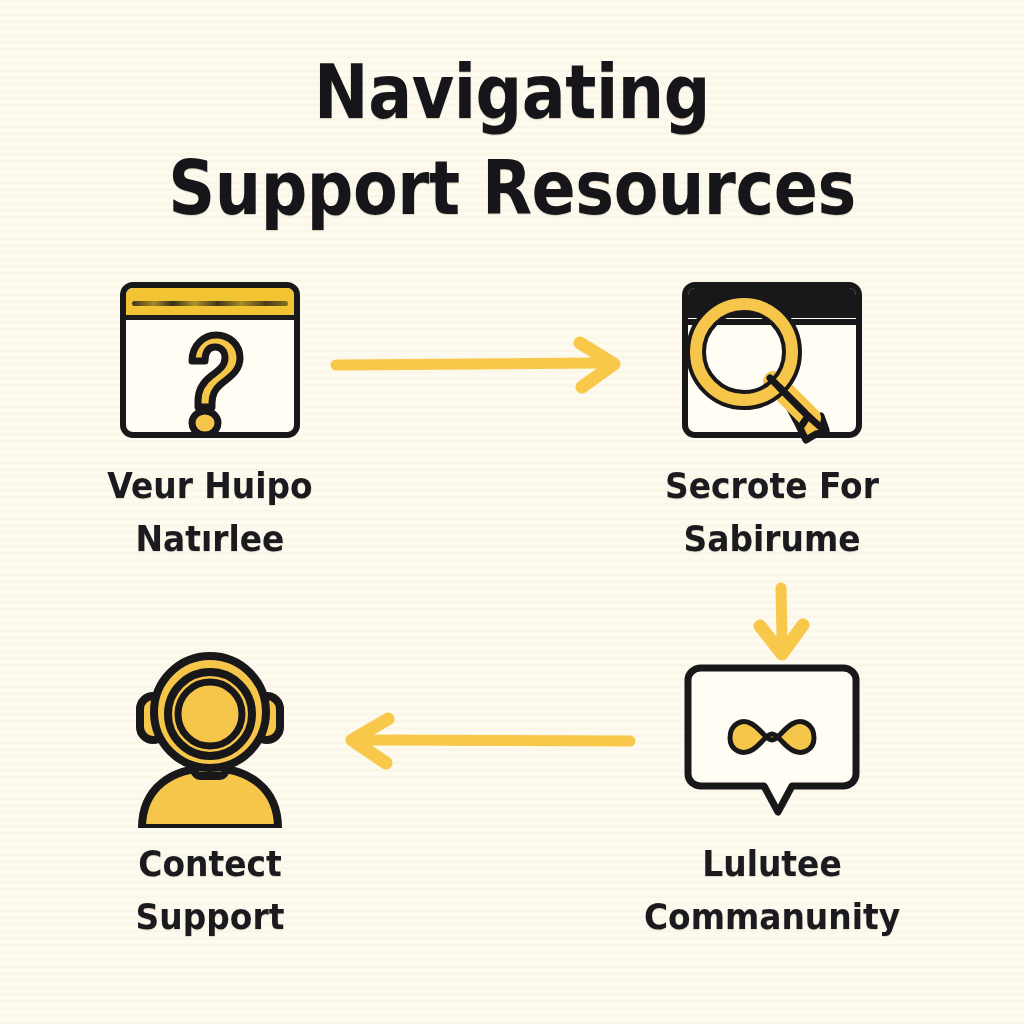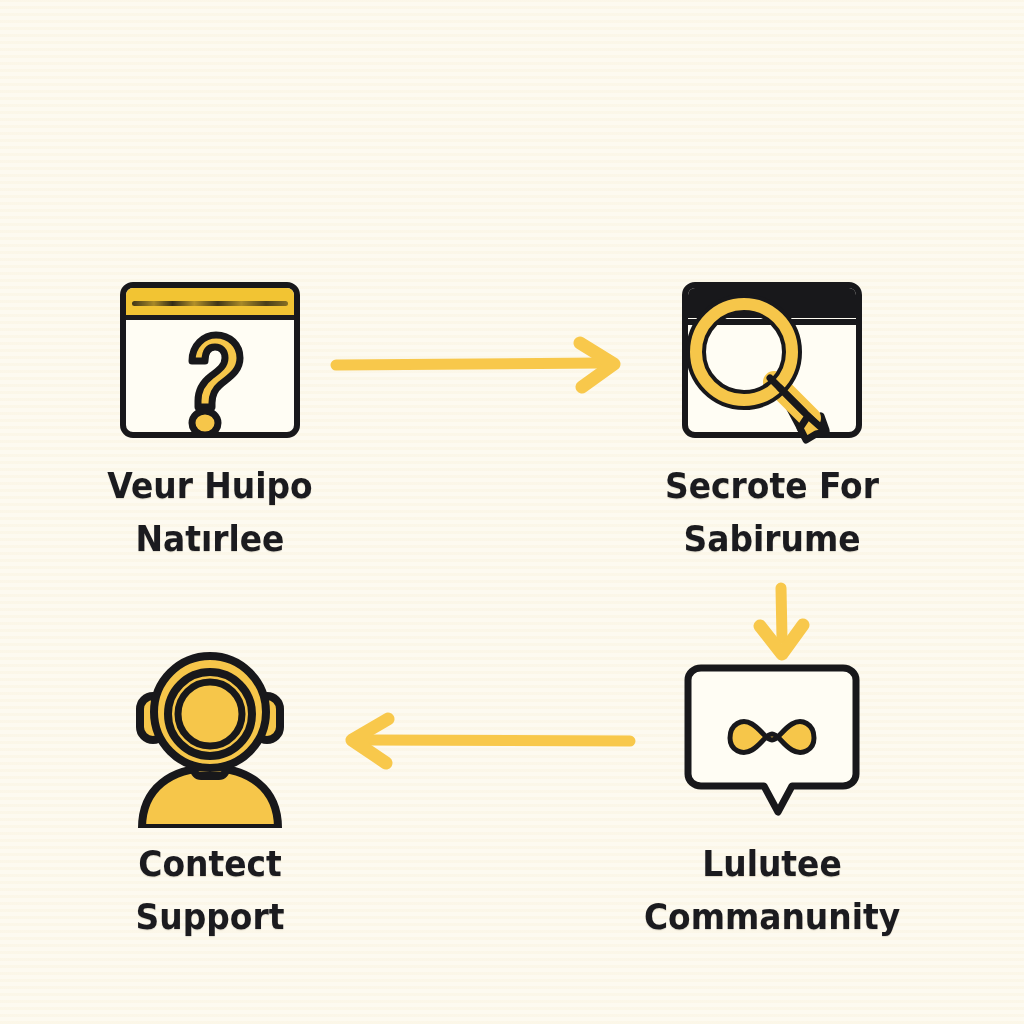--- a/index.html
+++ b/index.html
@@ -182,20 +182,24 @@
   #arrow-down  { left: 735px; top: 582px; width: 96px;  height: 82px; }
   #arrow-left  { left: 336px; top: 710px; width: 300px; height: 62px; }
 </style>
 </head>
 <body>
 
 <div id="canvas">
 
   <div id="paper-texture"></div>
 
+  <div id="title-block">
+    <div class="title-line">Navigating</div>
+    <div class="title-line">Support Resources</div>
+  </div>
 
   <div class="node" id="node-search">
     <div class="node-art">
       <div class="window">
         <div class="window-bar dark"></div>
       </div>
       <svg id="magnifier" viewBox="0 0 196 160" aria-hidden="true">
 
         <path d="M104 96 L142 134 L147 126 L152 140 L143 139 L131 147 Z" fill="#f6c64a" stroke="#18181b" stroke-width="7" stroke-linejoin="round"></path>
         <path d="M100 92 L136 128" stroke="#f6c64a" stroke-width="22" stroke-linecap="round"></path>

